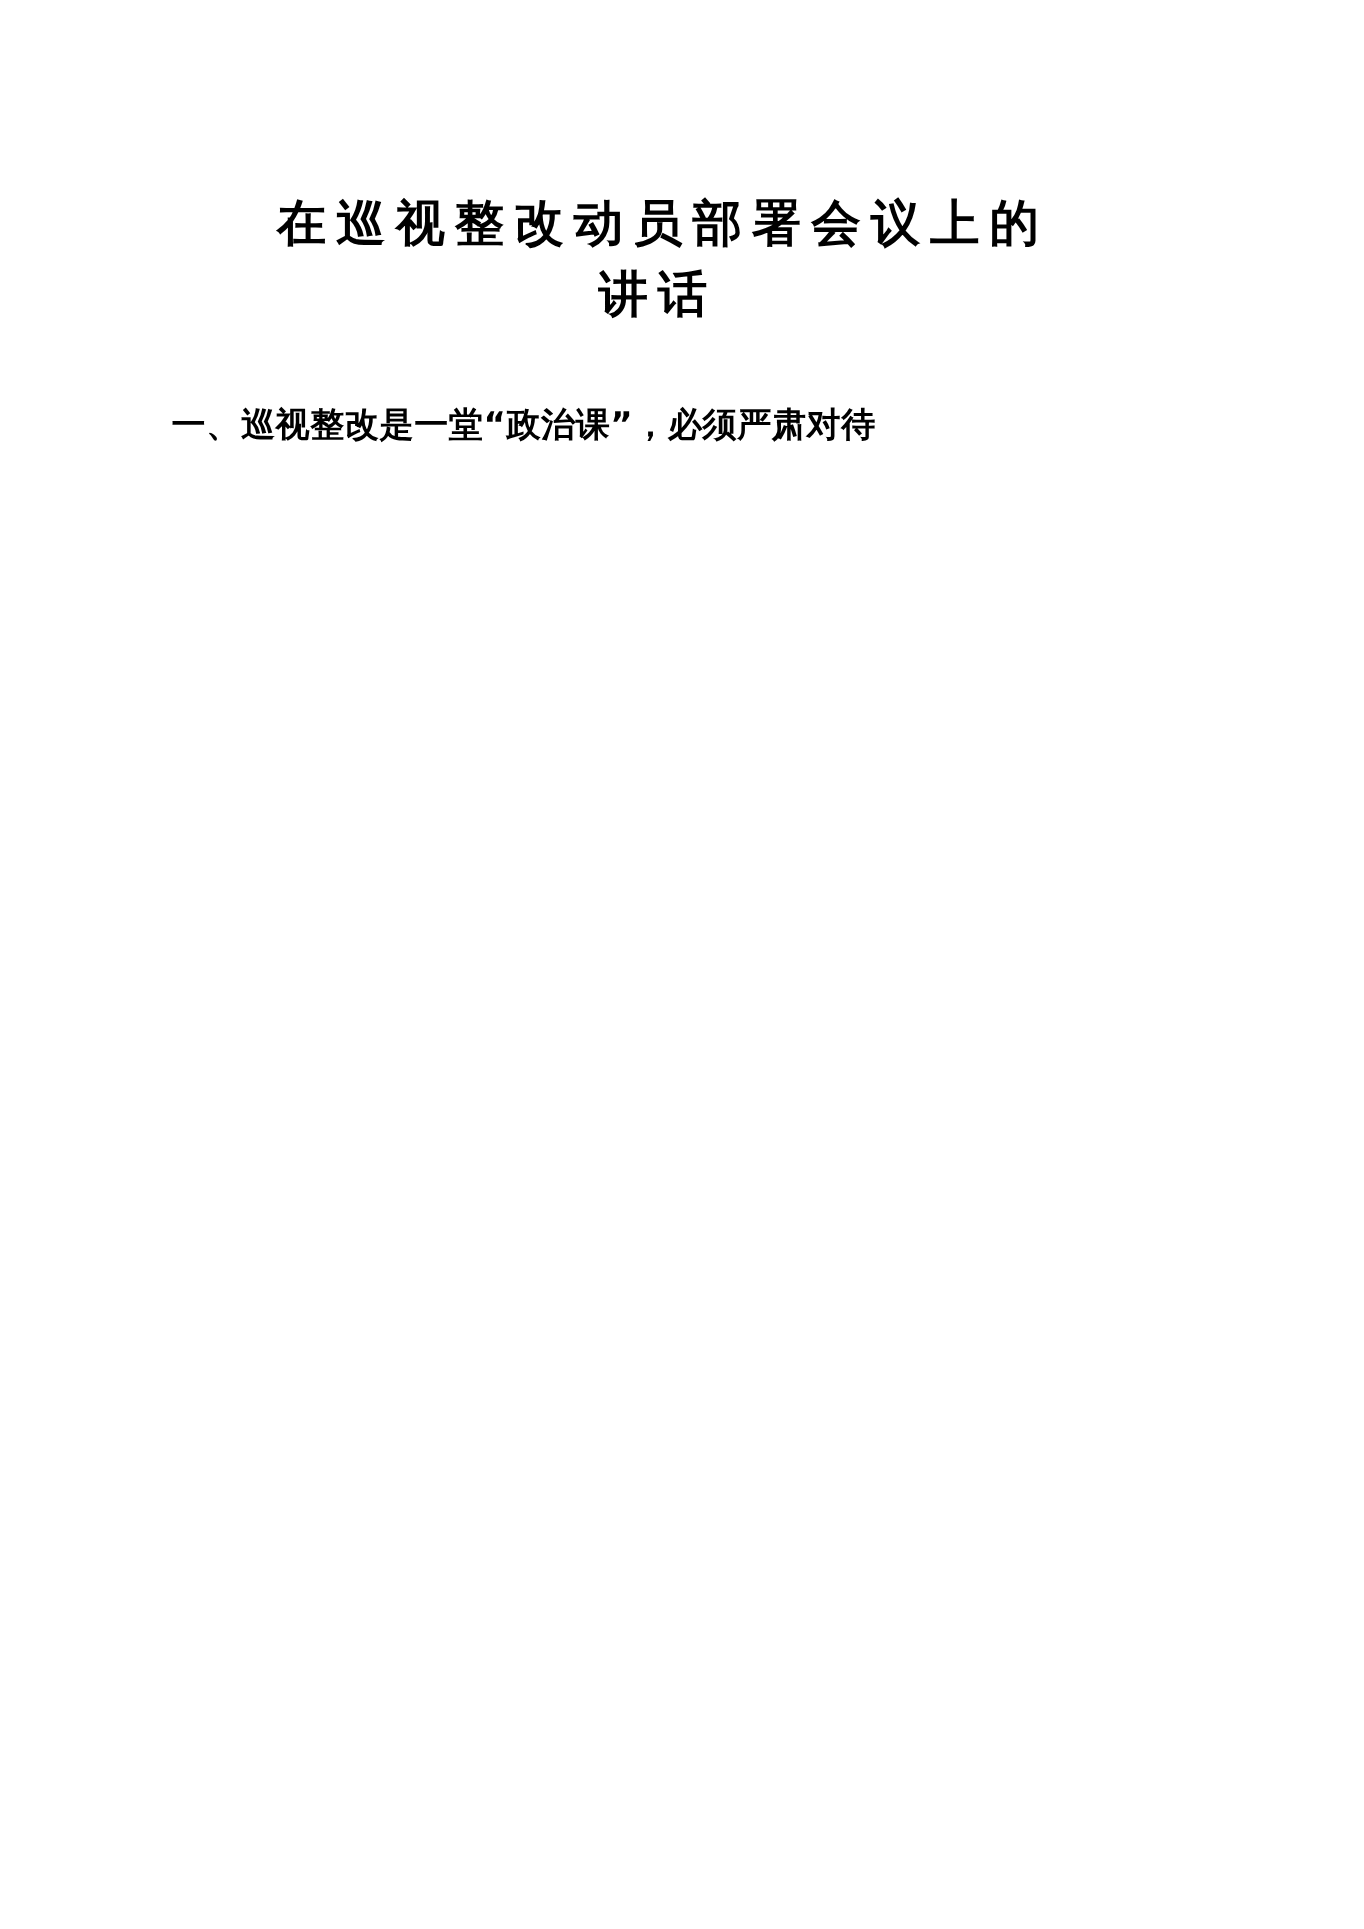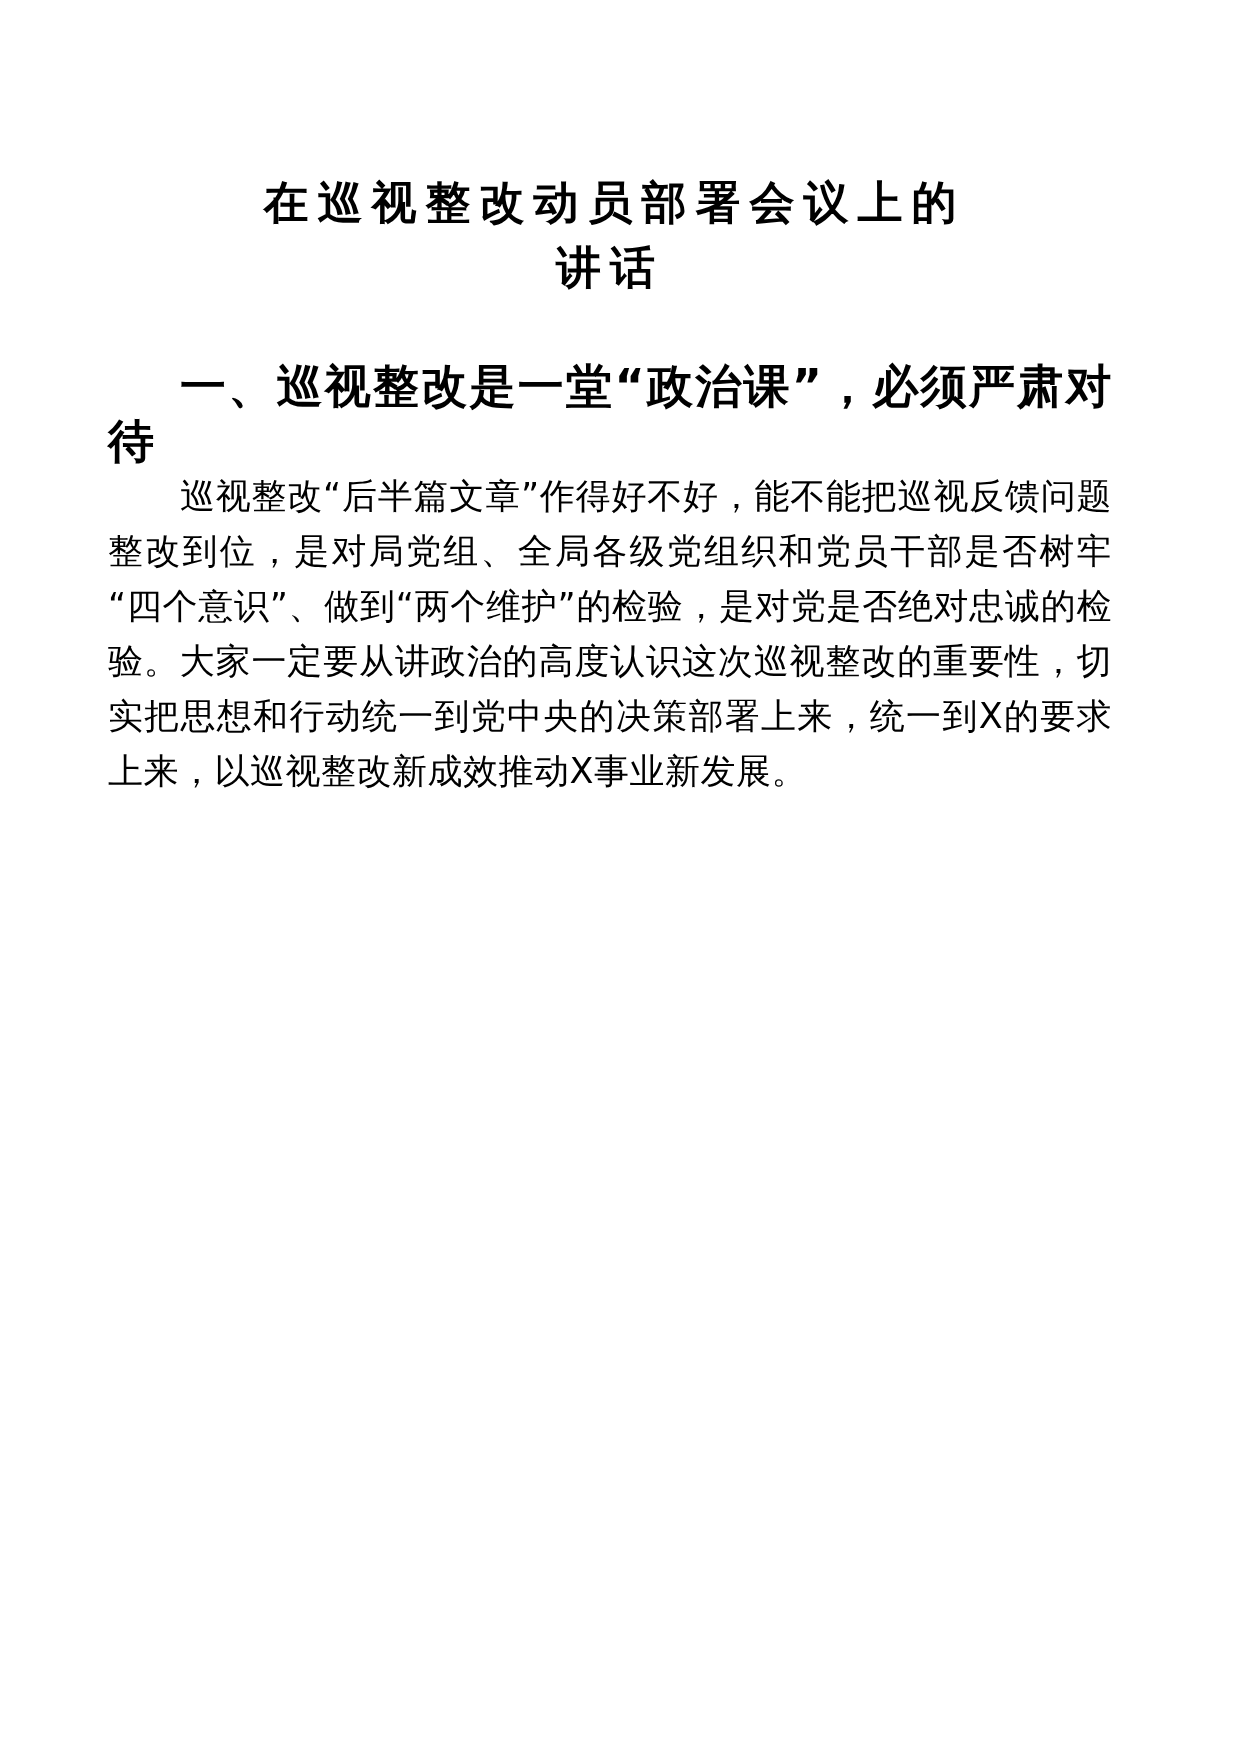--- a/index.html
+++ b/index.html
@@ -14,21 +14,21 @@
     font-family: "DejaVu Sans", "Liberation Sans", sans-serif;
     color: #000000;
     -webkit-font-smoothing: antialiased;
   }
   .page {
     position: relative;
     box-sizing: border-box;
     width: 1240px;
     height: 1754px;
     background: #ffffff;
-    padding: 170px 128px 0 108px;
+    padding: 170px 128px 0 84px;
   }
   .doc-title {
     font-size: 45px;
     font-weight: bold;
     line-height: 1.45;
     text-align: center;
     letter-spacing: 9px;
     margin: 0 0 0 0;
     padding: 0;
     text-indent: 9px;
@@ -45,21 +45,21 @@
     letter-spacing: 0.5px;
     margin: 0;
     padding: 0;
     word-break: break-all;
     overflow-wrap: break-word;
   }
   .body-block.indent {
     text-indent: 72px;
   }
   .section-heading {
-    font-size: 46px;
+    font-size: 31px;
     font-weight: bold;
     line-height: 55px;
     text-align: justify;
     text-align-last: left;
     text-justify: inter-character;
     letter-spacing: 0.5px;
     text-indent: 72px;
     margin: 0;
     padding: 0;
     word-break: break-all;
@@ -74,15 +74,14 @@
   <h1 class="doc-title">
     <span>在巡视整改动员部署会议上的</span><br>
     <span>讲话</span>
   </h1>
 
   <div class="title-spacer"></div>
 
 
   <p class="section-heading">一、巡视整改是一堂“政治课”，必须严肃对待</p>
 
-  <p class="body-block indent">巡视整改“后半篇文章”作得好不好，能不能把巡视反馈问题整改到位，是对局党组、全局各级党组织和党员干部是否树牢“四个意识”、做到“两个维护”的检验，是对党是否绝对忠诚的检验。大家一定要从讲政治的高度认识这次巡视整改的重要性，切实把思想和行动统一到党中央的决策部署上来，统一到X的要求上来，以巡视整改新成效推动X事业新发展。</p>
 
 </div>
 
 </body></html>

